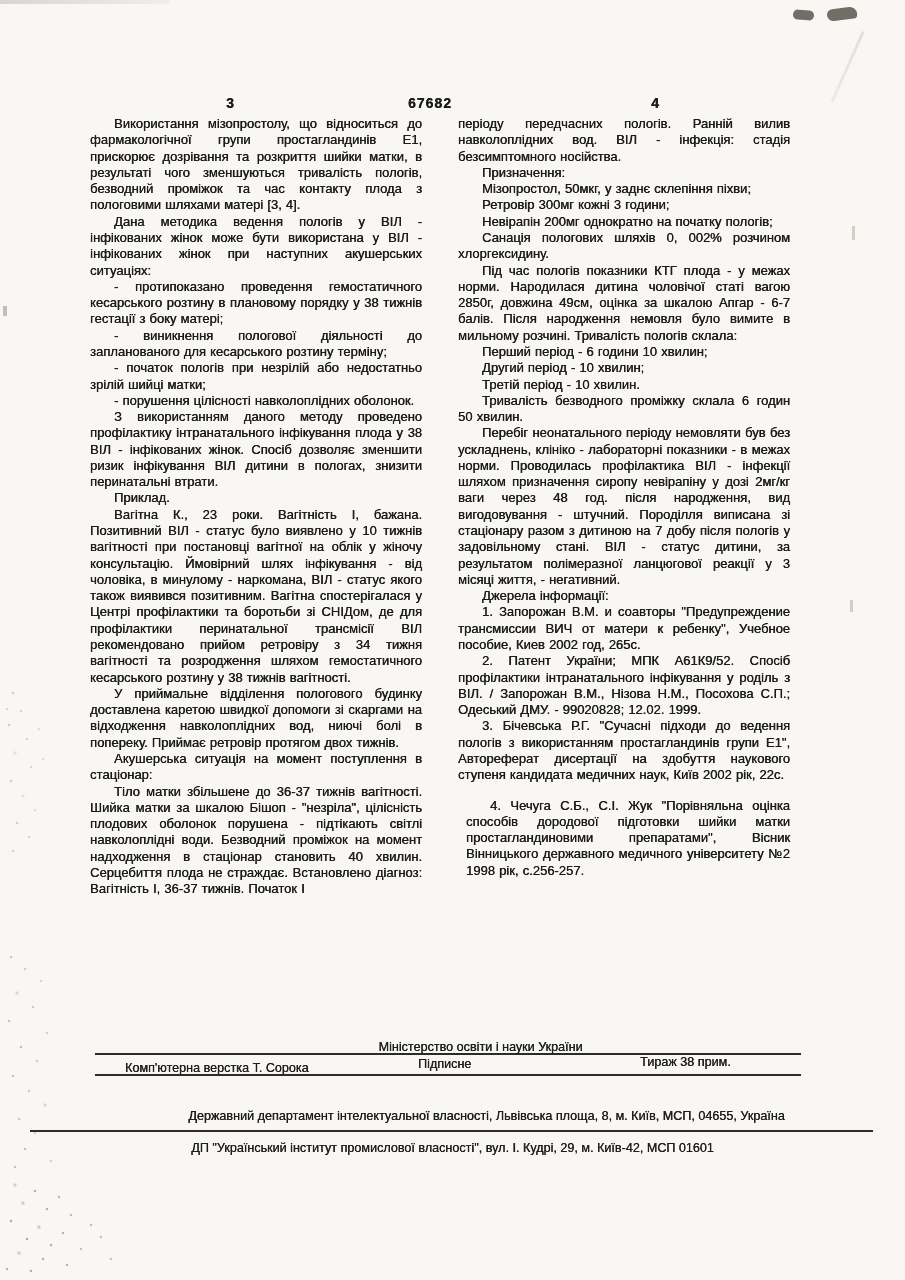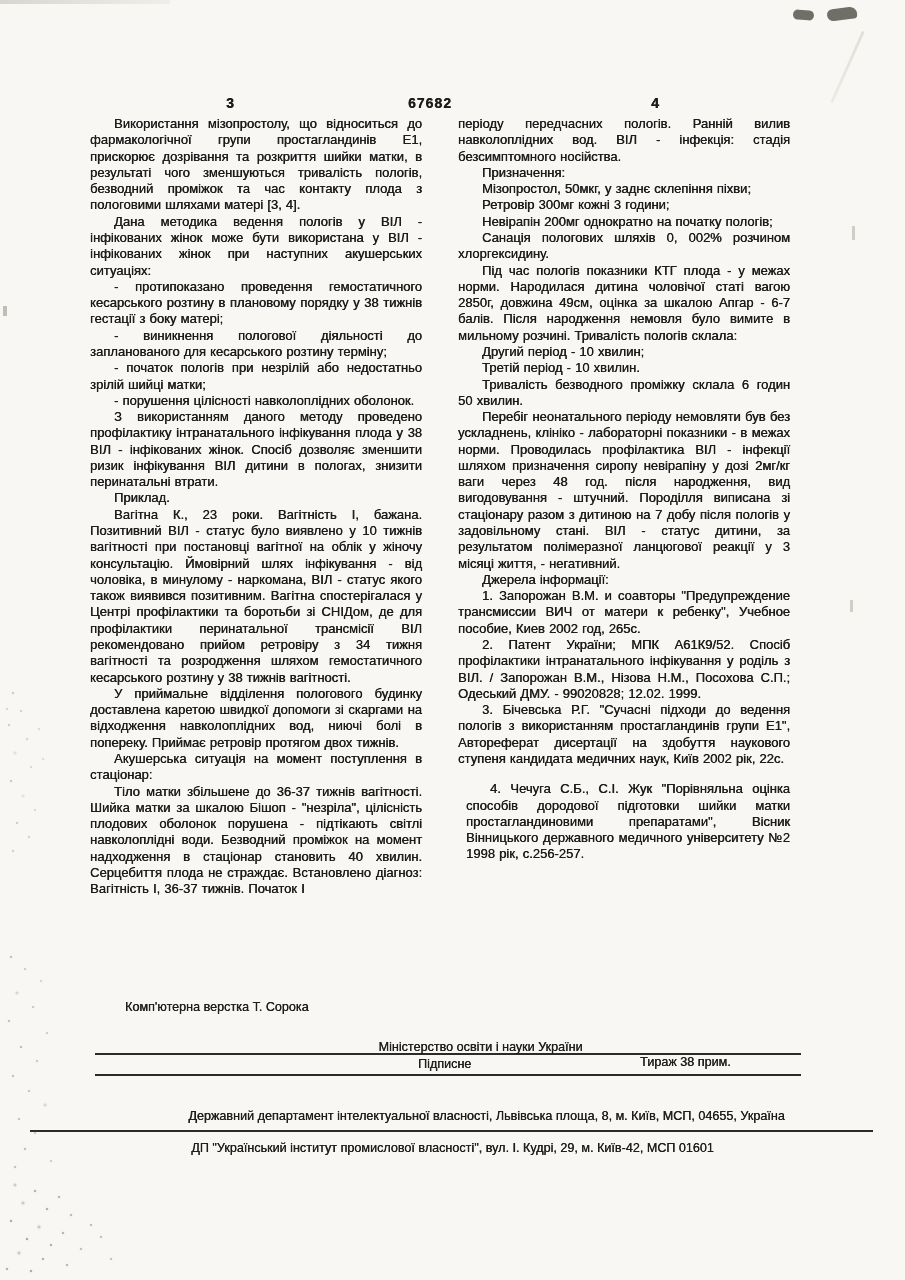--- a/index.html
+++ b/index.html
@@ -27,21 +27,21 @@
   .para{margin:0;text-shadow:0.35px 0 0 currentColor;word-spacing:0.5px;}
   .para.indent{text-indent:24px;}
   .para.gap-before{margin-top:14px;margin-left:8px;}
   
   .frule{position:absolute;height:2px;background:#2b2b29;}
   .frule-top{top:1053px;left:95px;width:706px;}
   .frule-mid{top:1074px;left:95px;width:706px;}
   .frule-bot{top:1130px;left:30px;width:843px;}
   .ftext{position:absolute;font-size:12.6px;color:#1e1e1c;
          text-shadow:0.3px 0 0 currentColor;white-space:nowrap;}
-  .f-typeset{top:1000px;left:125px;}
+  .f-typeset{top:1061px;left:125px;}
   .f-sign{top:1057px;left:418px;}
   .f-tirazh{top:1055px;left:640px;}
   .f-center{left:0;width:905px;text-align:center;}
   .f-ministry{top:1040px;padding-left:28px;}
   .f-dept{top:1109px;margin-left:34px;}
   .f-institute{top:1141px;}
   
   .blob{position:absolute;background:#6f6e67;border-radius:6px;}
   .blob1{left:793px;top:10px;width:21px;height:10px;transform:rotate(4deg);}
   .blob2{left:827px;top:8px;width:30px;height:12px;transform:rotate(-7deg);
@@ -102,20 +102,21 @@
       <p class="para indent">Тіло матки збільшене до 36-37 тижнів вагітності. Шийка матки за шкалою Бішоп - "незріла", цілісність плодових оболонок порушена - підтікають світлі навколоплідні води. Безводний проміжок на момент надходження в стаціонар становить 40 хвилин. Серцебиття плода не страждає. Встановлено діагноз: Вагітність І, 36-37 тижнів. Початок І</p>
     </div>
   <div class="col col-right">
       <p class="para">періоду передчасних пологів. Ранній вилив навколоплідних вод. ВІЛ - інфекція: стадія безсимптомного носійства.</p>
       <p class="para indent">Призначення:</p>
       <p class="para indent">Мізопростол, 50мкг, у заднє склепіння піхви;</p>
       <p class="para indent">Ретровір 300мг кожні 3 години;</p>
       <p class="para indent">Невірапін 200мг однократно на початку пологів;</p>
       <p class="para indent">Санація пологових шляхів 0, 002% розчином хлоргексидину.</p>
       <p class="para indent">Під час пологів показники КТГ плода - у межах норми. Народилася дитина чоловічої статі вагою 2850г, довжина 49см, оцінка за шкалою Апгар - 6-7 балів. Після народження немовля було вимите в мильному розчині. Тривалість пологів склала:</p>
+      <p class="para indent">Перший період - 6 години 10 хвилин;</p>
       <p class="para indent">Другий період - 10 хвилин;</p>
       <p class="para indent">Третій період - 10 хвилин.</p>
       <p class="para indent">Тривалість безводного проміжку склала 6 годин 50 хвилин.</p>
       <p class="para indent">Перебіг неонатального періоду немовляти був без ускладнень, клініко - лабораторні показники - в межах норми. Проводилась профілактика ВІЛ - інфекції шляхом призначення сиропу невірапіну у дозі 2мг/кг ваги через 48 год. після народження, вид вигодовування - штучний. Породілля виписана зі стаціонару разом з дитиною на 7 добу після пологів у задовільному стані. ВІЛ - статус дитини, за результатом полімеразної ланцюгової реакції у 3 місяці життя, - негативний.</p>
       <p class="para indent">Джерела інформації:</p>
       <p class="para indent">1. Запорожан В.М. и соавторы "Предупреждение трансмиссии ВИЧ от матери к ребенку", Учебное пособие, Киев 2002 год, 265с.</p>
       <p class="para indent">2. Патент України; МПК А61К9/52. Спосіб профілактики інтранатального інфікування у роділь з ВІЛ. / Запорожан В.М., Нізова Н.М., Посохова С.П.; Одеський ДМУ. - 99020828; 12.02. 1999.</p>
       <p class="para indent">3. Бічевська Р.Г. "Сучасні підходи до ведення пологів з використанням простагландинів групи Е1", Автореферат дисертації на здобуття наукового ступеня кандидата медичних наук, Київ 2002 рік, 22с.</p>
       <p class="para indent gap-before">4. Чечуга С.Б., С.І. Жук "Порівняльна оцінка способів дородової підготовки шийки матки простагландиновими препаратами", Вісник Вінницького державного медичного університету №2 1998 рік, с.256-257.</p>
     </div>

